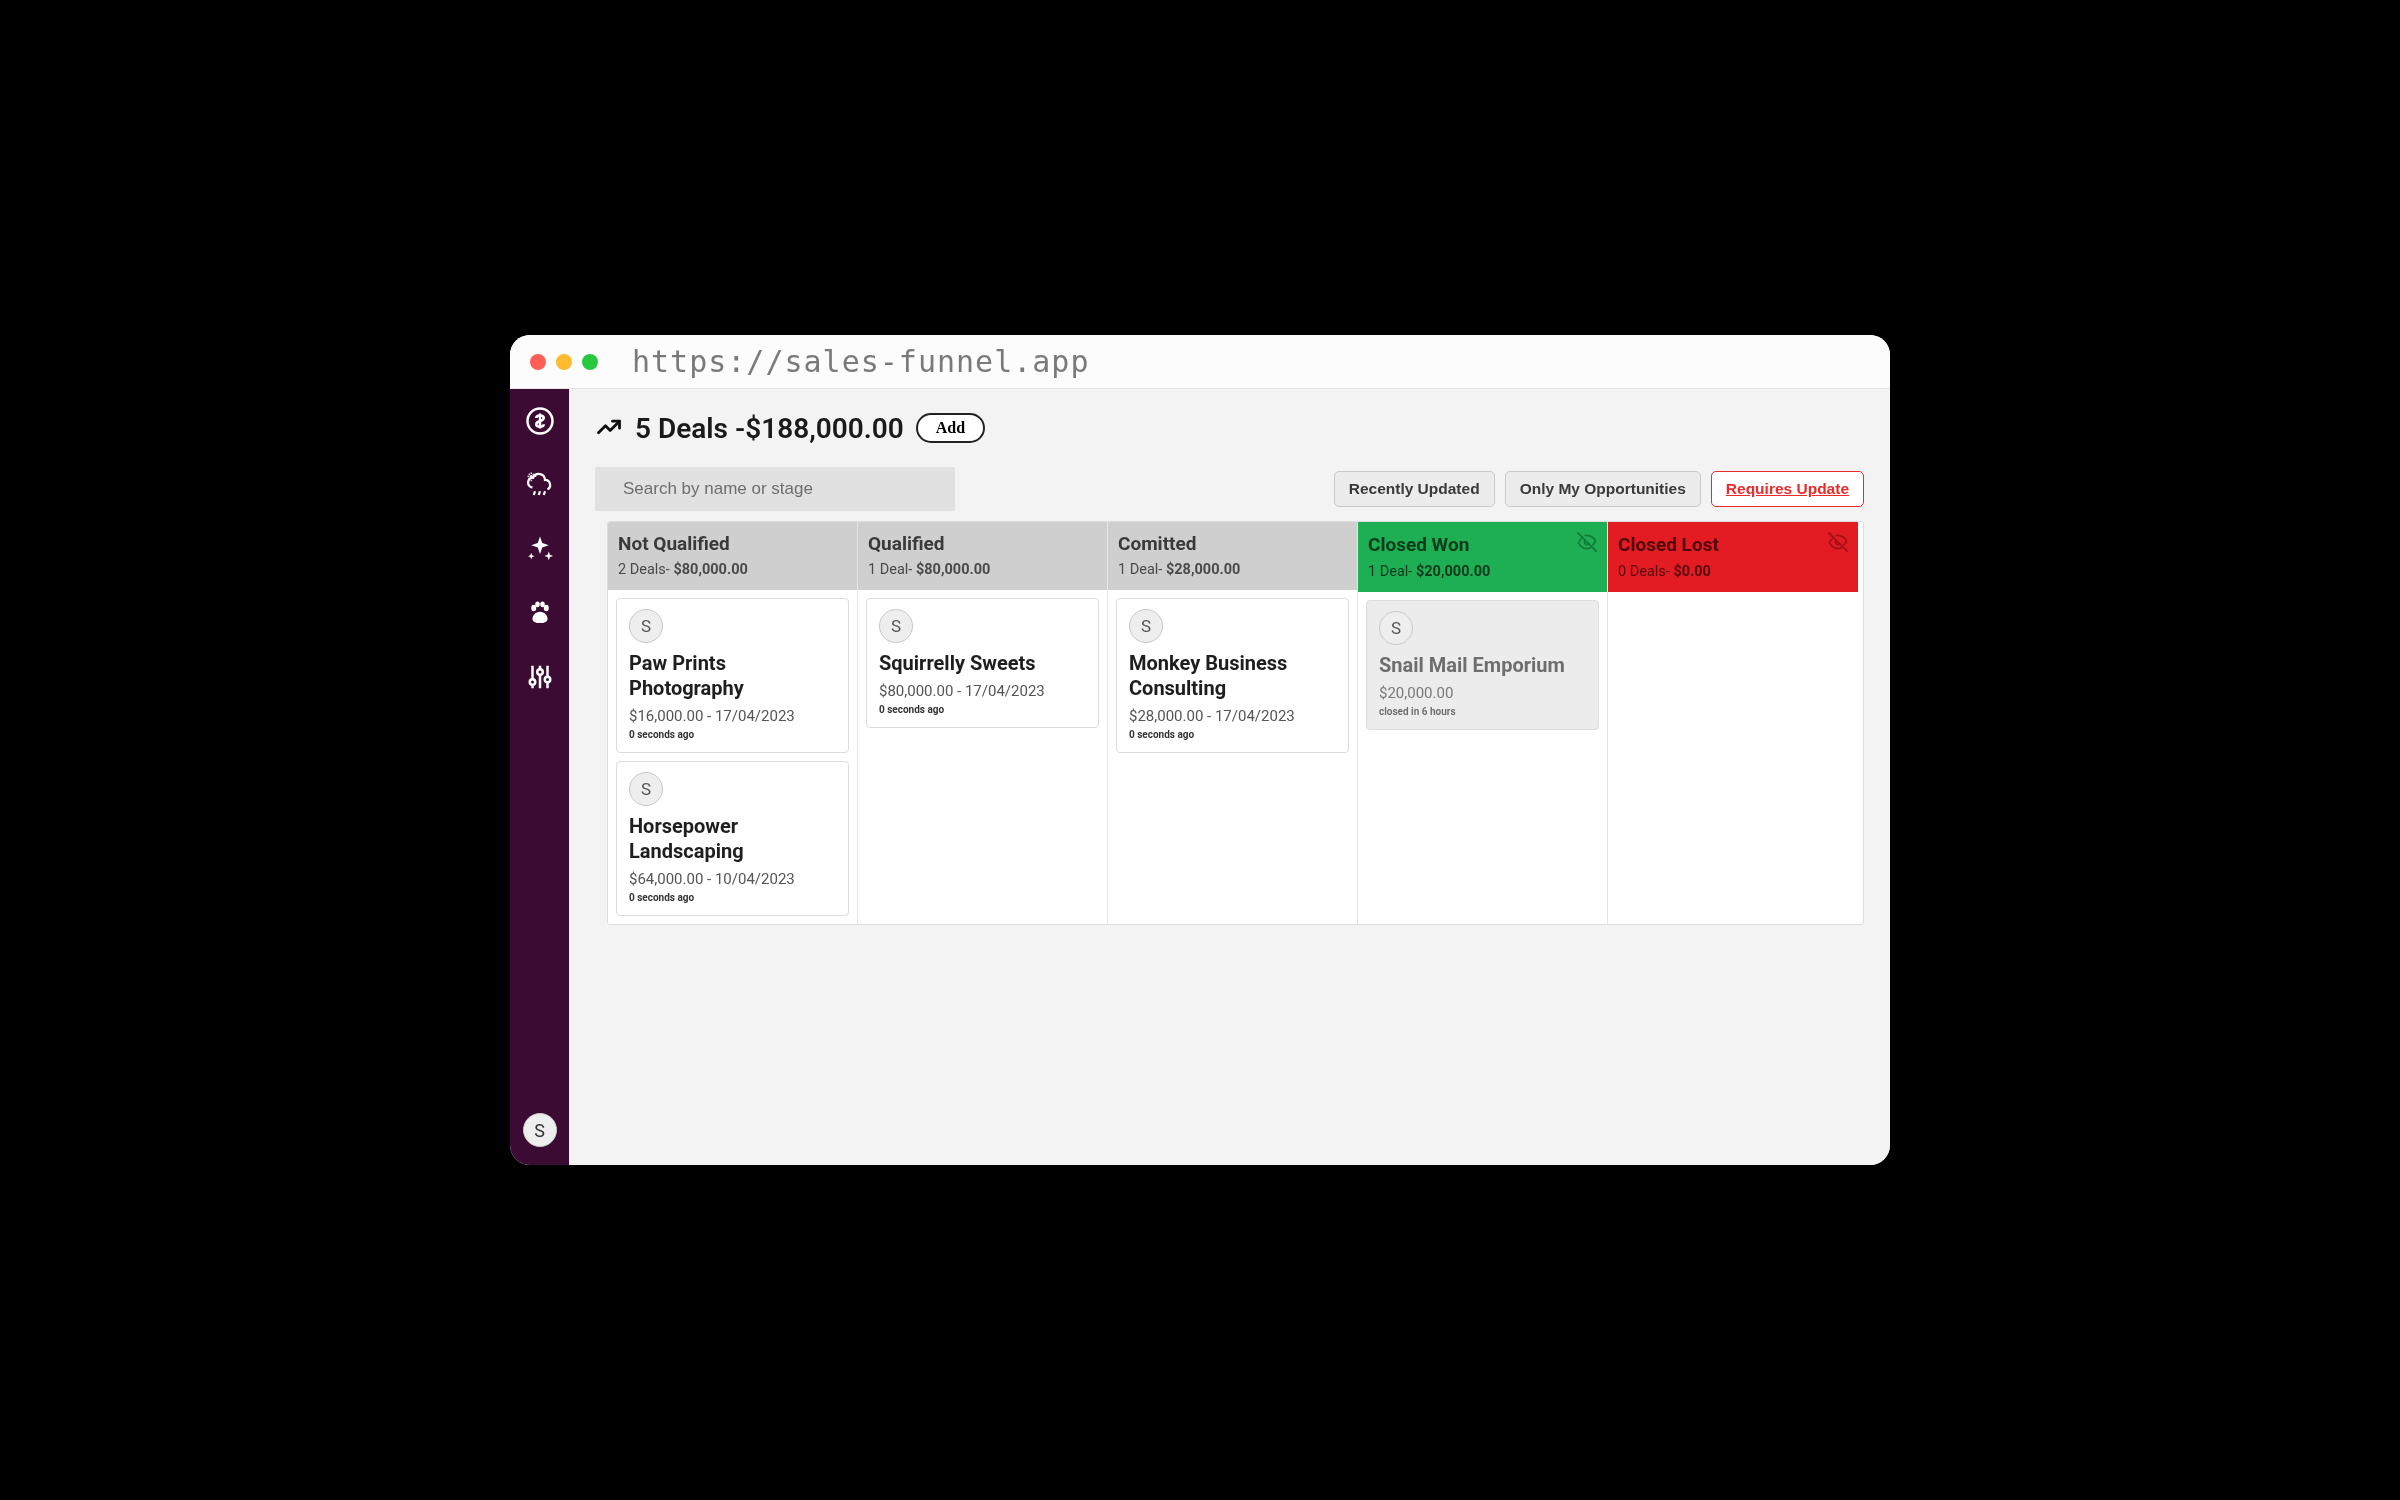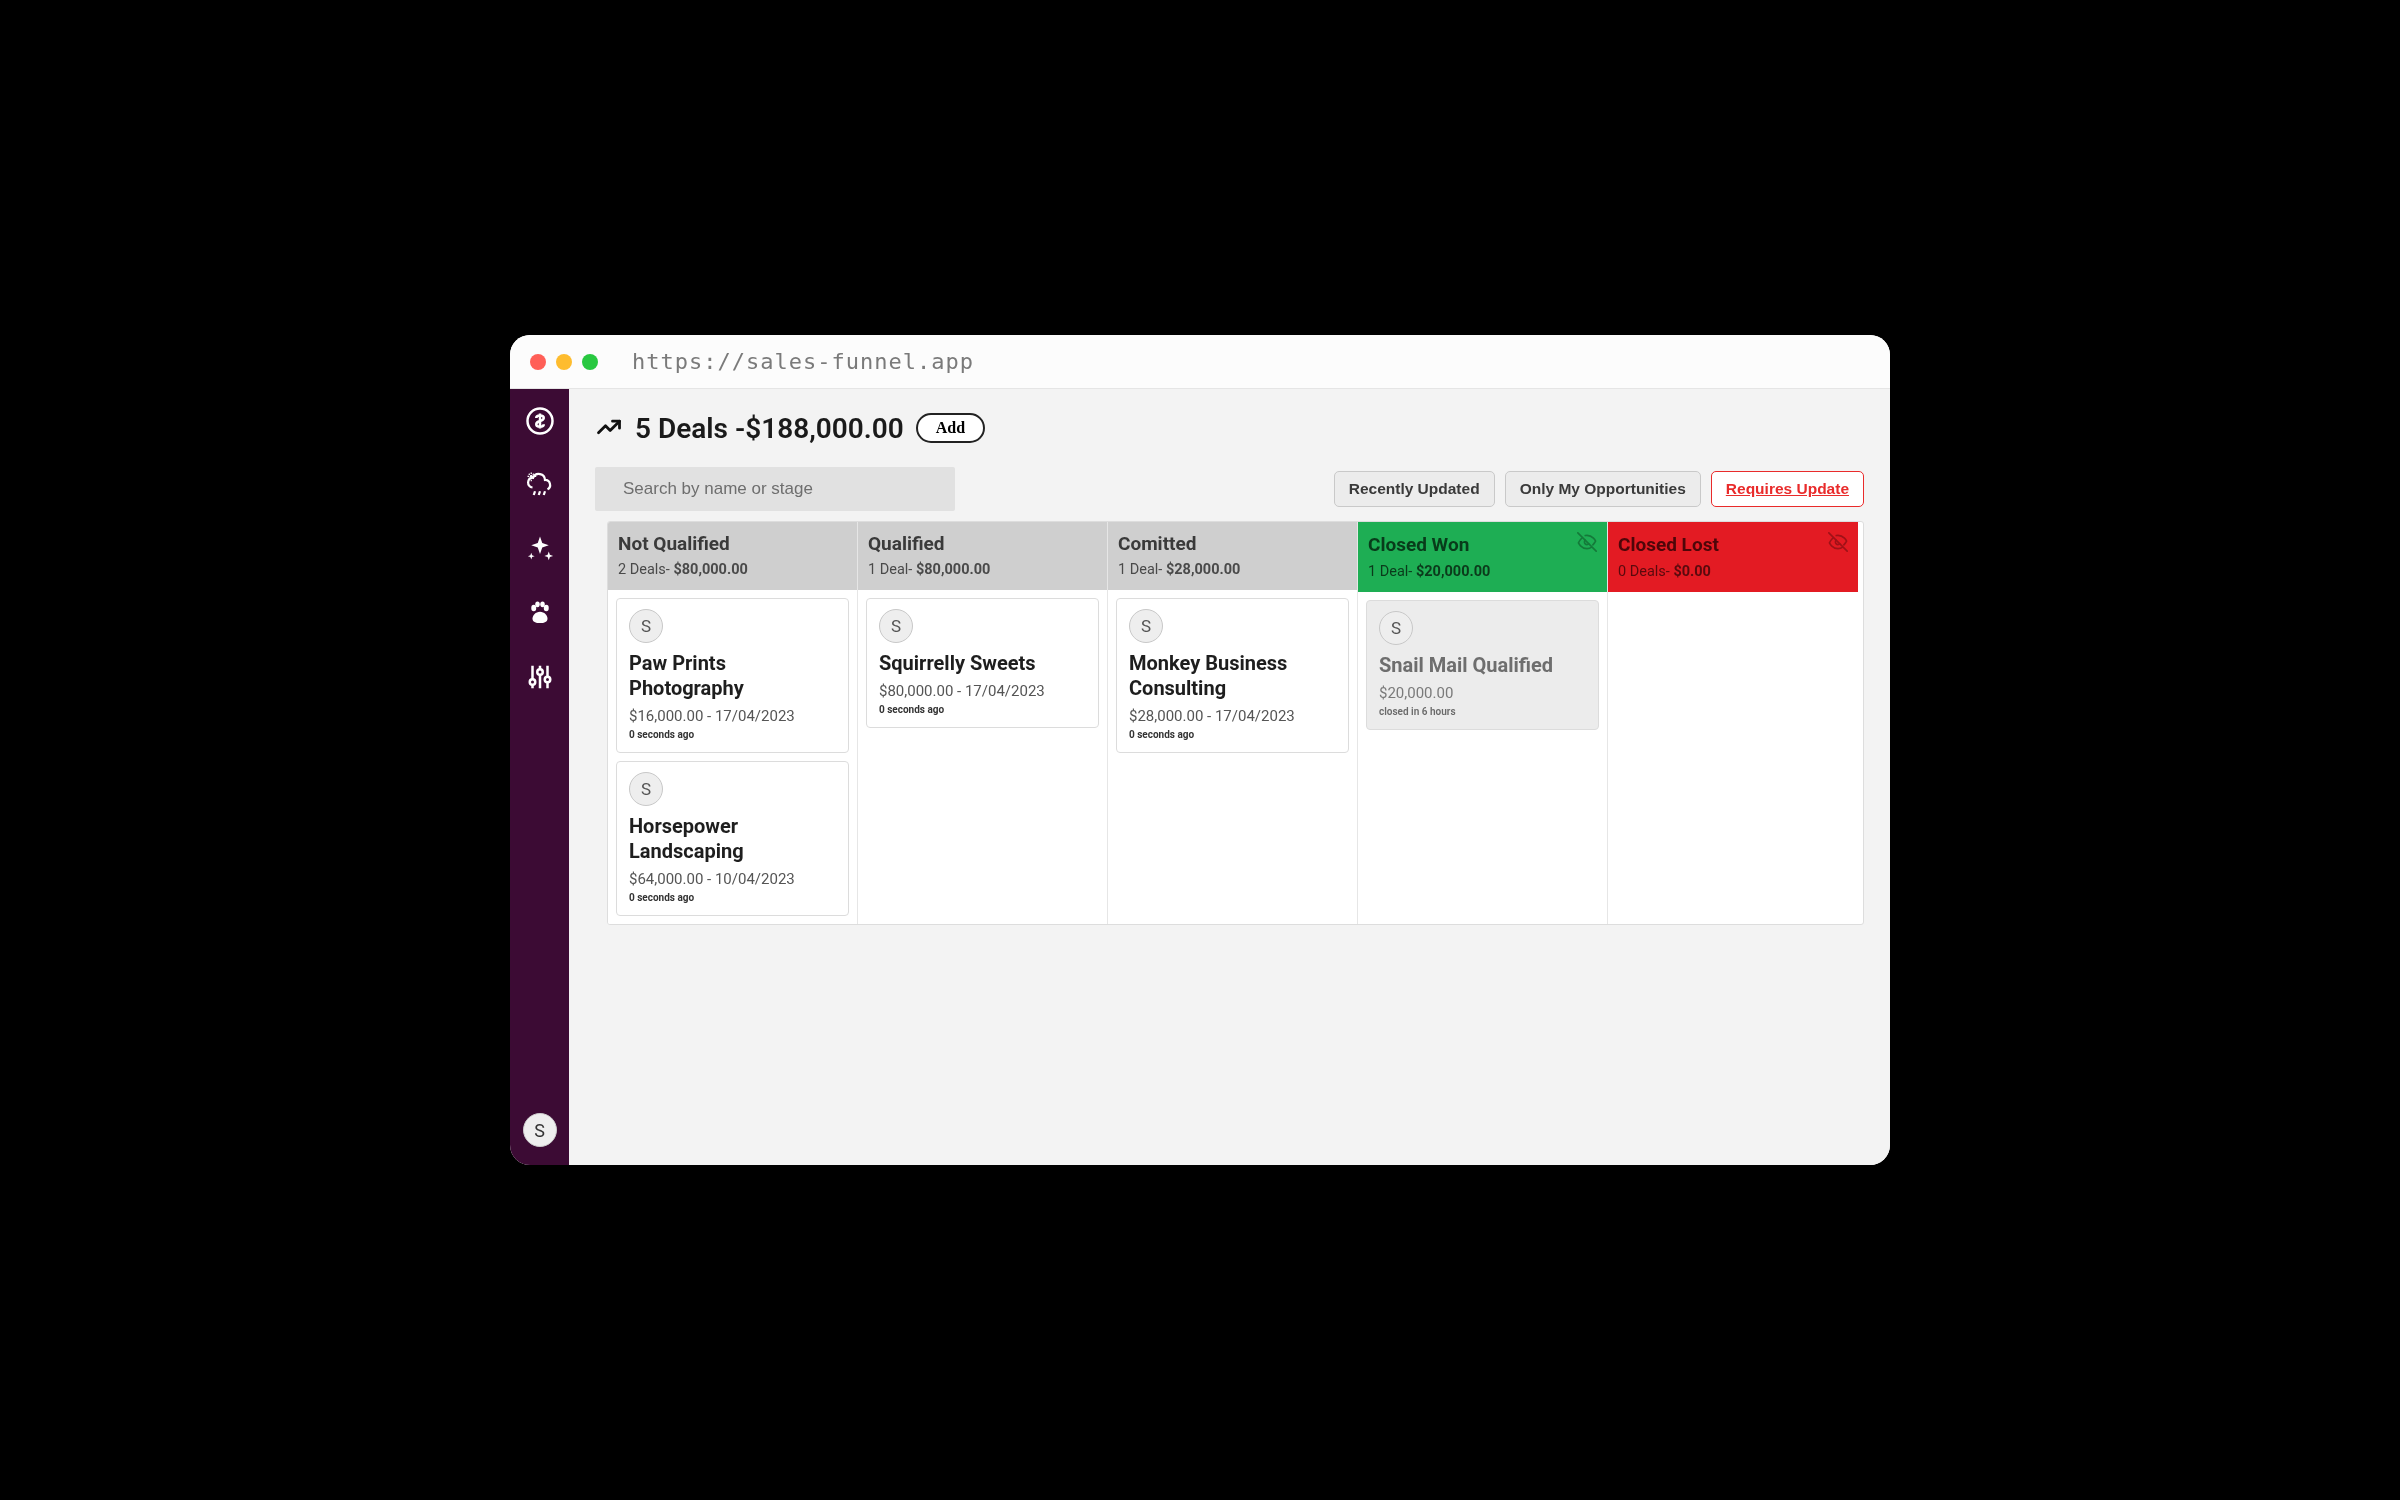--- a/index.html
+++ b/index.html
@@ -30,21 +30,21 @@
     border-bottom: 1px solid #e5e5e5;
     gap: 10px;
   }
   .traffic-light { width: 16px; height: 16px; border-radius: 50%; }
   .tl-red { background: #ff5f57; }
   .tl-yellow { background: #febc2e; }
   .tl-green { background: #28c840; }
   .url {
     margin-left: 24px;
     font-family: "SFMono-Regular", Menlo, Consolas, monospace;
-    font-size: 22px;
+    font-size: 30px;
     color: #7a7a7a;
     letter-spacing: 1px;
   }
   .app-body { flex: 1; display: flex; min-height: 0; }
   .sidebar {
     width: 59px;
     background: #3c0b34;
     display: flex;
     flex-direction: column;
     align-items: center;
@@ -367,21 +367,21 @@
                 <span><svg class="eye-off" viewBox="0 0 24 24" fill="none" stroke="currentColor" stroke-width="2" stroke-linecap="round">
                     <path d="M17.94 17.94A10 10 0 0 1 12 20C5 20 1.73 13.11 1.73 13.11A18 18 0 0 1 5.06 8.06M9.9 4.24A9.12 9.12 0 0 1 12 4c7 0 10.27 6.89 10.27 6.89a17.8 17.8 0 0 1-3.22 4.49M1 1l22 22"></path>
                     <path d="M14.12 14.12A3 3 0 1 1 9.88 9.88"></path>
                   </svg></span>
               </div>
               <div class="col-sub"><span>1 Deal- </span><span class="amt">$20,000.00</span></div>
             </div>
             <div class="col-body">
               <div class="card muted">
                 <div class="avatar-chip">S</div>
-                <div class="card-title">Snail Mail Qualified</div>
+                <div class="card-title">Snail Mail Emporium</div>
                 <div class="card-meta">$20,000.00</div>
                 <div class="card-age">closed in 6 hours</div>
               </div>
             </div>
           </div>
           <div class="col">
             <div class="col-head lost">
               <div class="col-title">
                 <span>Closed Lost</span>
                 <span><svg class="eye-off" viewBox="0 0 24 24" fill="none" stroke="currentColor" stroke-width="2" stroke-linecap="round">

